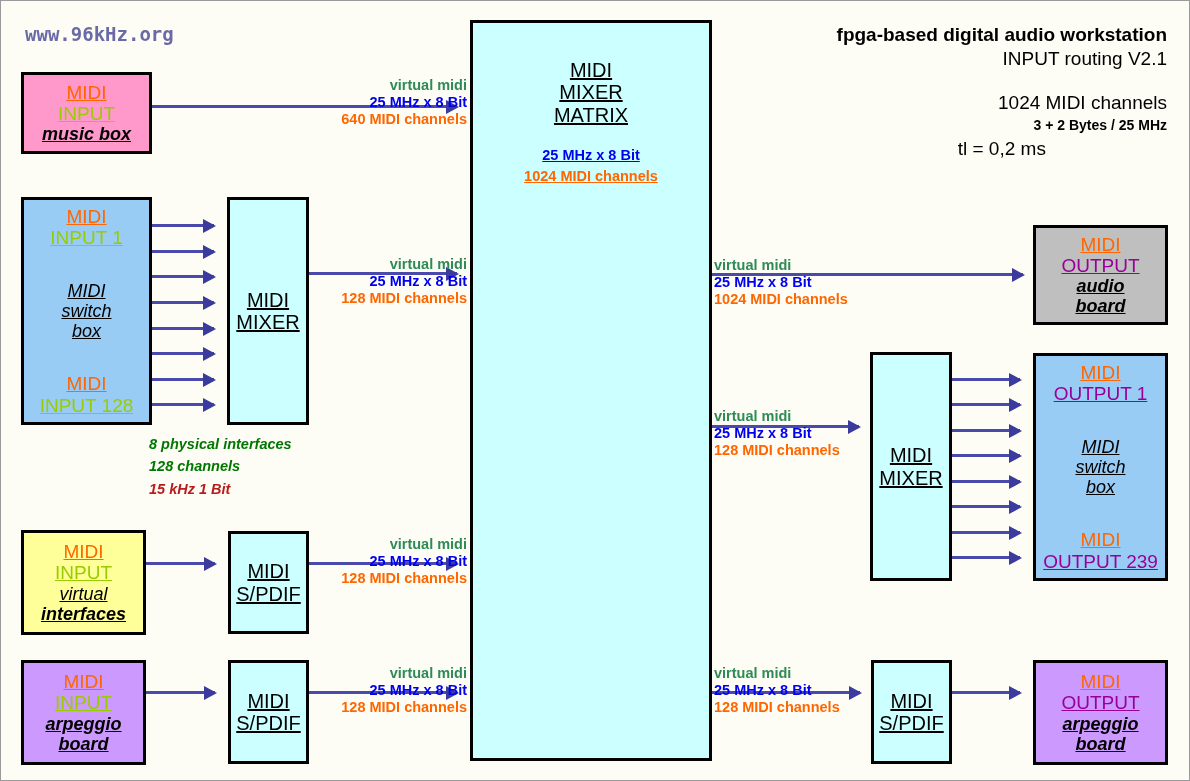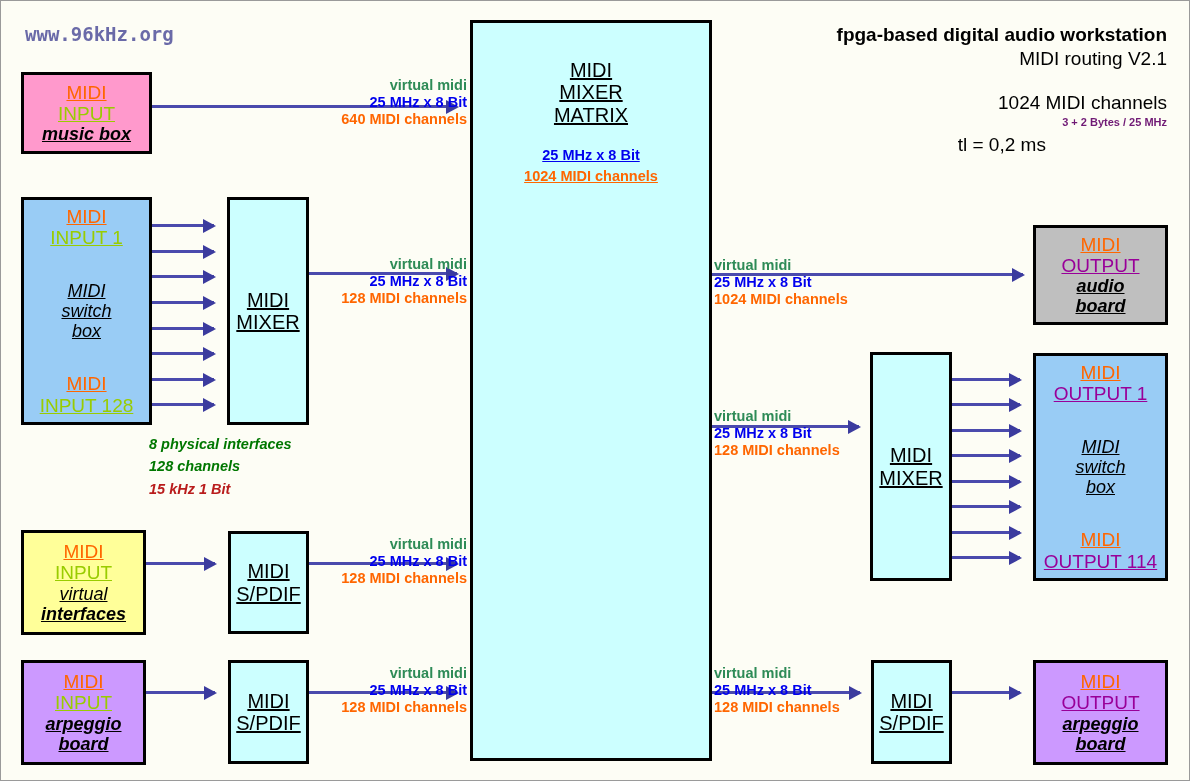--- a/index.html
+++ b/index.html
@@ -51,21 +51,21 @@
   #site{
     position:absolute;left:24px;top:22px;
     color:#6a6aa8;font-size:19px;font-weight:bold;
     font-family:"DejaVu Sans Mono","Liberation Mono",monospace;
     letter-spacing:0px;white-space:nowrap;
   }
   #hdr{position:absolute;right:22px;top:22px;text-align:right;white-space:nowrap;}
   #hdr .h1{color:#000;font-size:19px;font-weight:bold;display:block;line-height:1.25;}
   #hdr .h2{color:#000;font-size:19px;font-weight:normal;display:block;line-height:1.25;}
   #hdr .h3{color:#000;font-size:19px;font-weight:normal;display:block;line-height:1.3;margin-top:20px;}
-  #hdr .h4{color:#701a75;font-size:11px;font-weight:bold;display:block;line-height:1.45;text-align:right;}
+  #hdr .h4{color:#000000;font-size:14px;font-weight:bold;display:block;line-height:1.45;text-align:right;}
   #hdr .h5{color:#000;font-size:19px;font-weight:normal;display:block;line-height:1.45;text-align:center;}
 
   
   .arrow{position:absolute;height:3px;background:#4a4aad;}
   .arrow::after{
     content:"";position:absolute;right:-2px;top:50%;
     transform:translateY(-50%);
     width:0;height:0;
     border-top:7px solid transparent;
     border-bottom:7px solid transparent;
@@ -74,21 +74,21 @@
 </style>
 </head>
 <body>
 
 <div id="canvas">
 
   <div id="site">www.96kHz.org</div>
 
   <div id="hdr">
     <span class="h1">fpga-based digital audio workstation</span>
-    <span class="h2">MIDI routing V2.1</span>
+    <span class="h2">INPUT routing V2.1</span>
     <span class="h3">1024 MIDI channels</span>
     <span class="h4">3 + 2 Bytes / 25 MHz</span>
     <span class="h5">tl = 0,2 ms</span>
   </div>
 
   <div class="box" style="left:20px;top:71px;width:131px;height:82px;background:#ff99cc;">
     <span class="ln t-midi">MIDI</span>
     <span class="ln t-io">INPUT</span>
     <span class="ln t-name">music box</span>
   </div>
@@ -169,21 +169,21 @@
       <span class="ln t-midi">MIDI</span>
       <span class="ln t-out">OUTPUT 1</span>
     </div>
     <div>
       <span class="ln t-name-light">MIDI</span>
       <span class="ln t-name-light">switch</span>
       <span class="ln t-name-light">box</span>
     </div>
     <div>
       <span class="ln t-midi">MIDI</span>
-      <span class="ln t-out">OUTPUT 114</span>
+      <span class="ln t-out">OUTPUT 239</span>
     </div>
   </div>
 
   <div class="box" style="left:1032px;top:659px;width:135px;height:105px;background:#cc99ff;">
     <span class="ln t-midi">MIDI</span>
     <span class="ln t-out">OUTPUT</span>
     <span class="ln t-name">arpeggio</span>
     <span class="ln t-name">board</span>
   </div>
 

